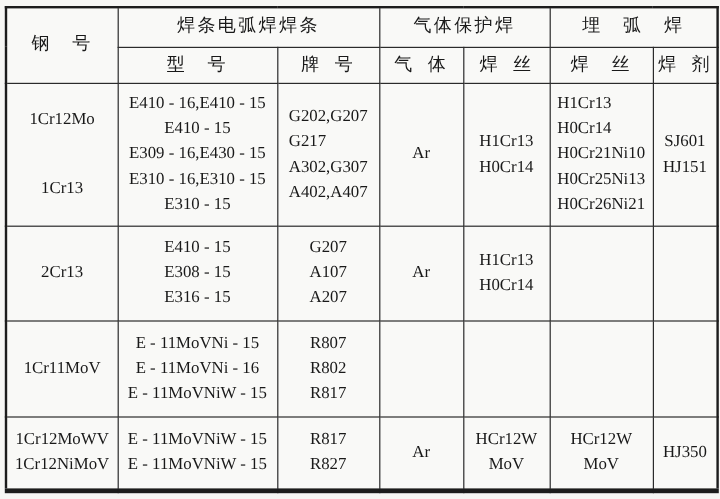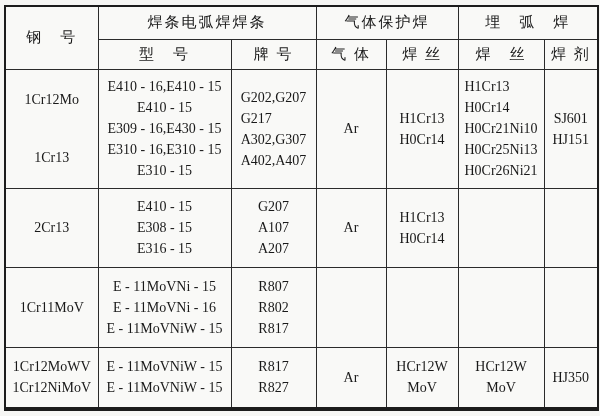--- a/index.html
+++ b/index.html
@@ -32,20 +32,21 @@
     text-align: center;
     vertical-align: middle;
     font-weight: normal;
     font-size: 14px;
     line-height: 21px;
     overflow: hidden;
   }
   .doc-table th {
     font-size: 15px;
     letter-spacing: 2px;
+    font-family: Liberation Mono, monospace;
   }
   tr.h1 { height: 33px; }
   tr.h2 { height: 30px; }
   tr.r1 { height: 119px; }
   tr.r2 { height: 79px; }
   tr.r3 { height: 80px; }
   tr.r4 { height: 62px; padding-left: 13px; }
   .lines { white-space: pre-line; font-family: Liberation Serif, serif; }
   .block {
     display: inline-block;

